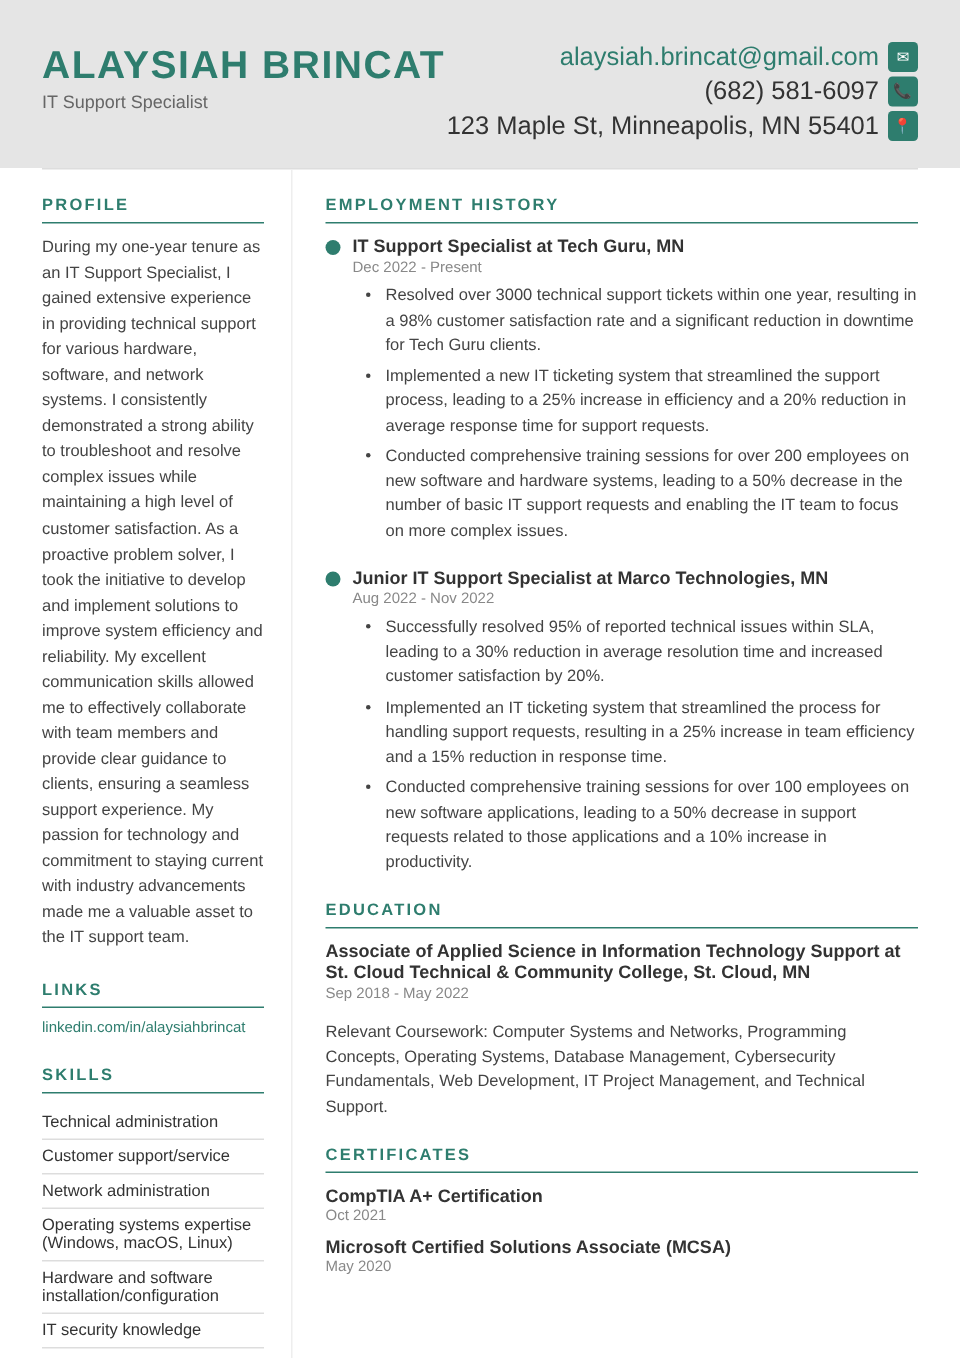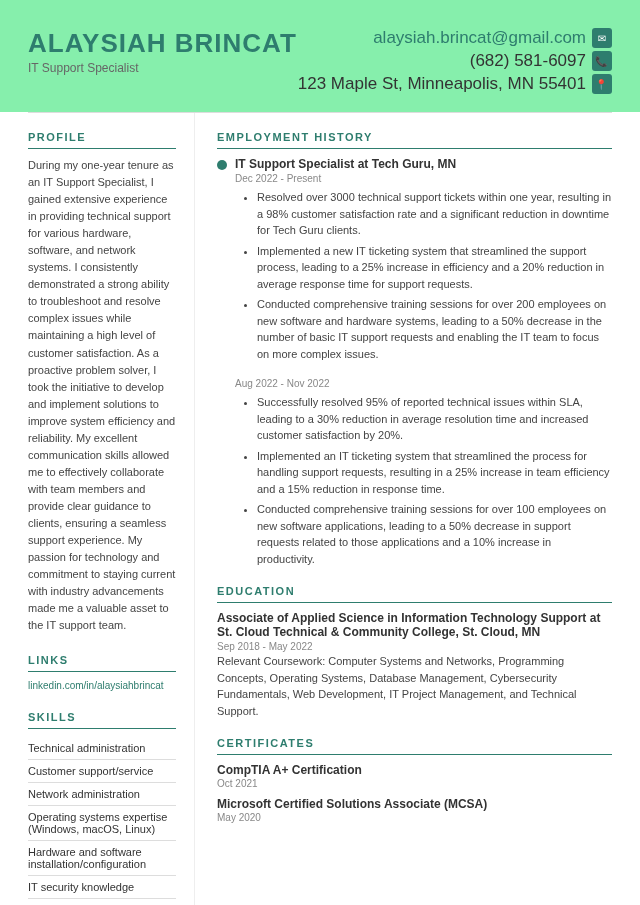--- a/index.html
+++ b/index.html
@@ -9,21 +9,21 @@
       color: #333;
       font-size: 12px;
       width: 640px;
       min-height: 905px;
     }
     .header {
       display: flex;
       justify-content: space-between;
       align-items: flex-start;
       padding: 28px 28px 18px 28px;
-      background: #86efac;
+      background: #e5e5e5;
     }
     .header-left {}
     .header-name {
       font-size: 26px;
       font-weight: 900;
       color: #2e7d6e;
       letter-spacing: 1px;
       text-transform: uppercase;
     }
     .header-title {
@@ -148,21 +148,21 @@
     }
     .edu-title {
       font-size: 12px;
       font-weight: 700;
       color: #333;
       margin-bottom: 2px;
     }
     .edu-date {
       font-size: 10px;
       color: #888;
-      margin-bottom: 1px;
+      margin-bottom: 12px;
     }
     .edu-text {
       font-size: 11px;
       color: #444;
       line-height: 1.5;
     }
     .cert-title {
       font-size: 12px;
       font-weight: 700;
       color: #333;
@@ -248,20 +248,24 @@
               <div class="emp-title">IT Support Specialist at Tech Guru, MN</div>
             </div>
             <div class="emp-date">Dec 2022 - Present</div>
             <ul class="emp-bullets">
               <li>Resolved over 3000 technical support tickets within one year, resulting in a 98% customer satisfaction rate and a significant reduction in downtime for Tech Guru clients.</li>
               <li>Implemented a new IT ticketing system that streamlined the support process, leading to a 25% increase in efficiency and a 20% reduction in average response time for support requests.</li>
               <li>Conducted comprehensive training sessions for over 200 employees on new software and hardware systems, leading to a 50% decrease in the number of basic IT support requests and enabling the IT team to focus on more complex issues.</li>
             </ul>
           </div>
           <div class="emp-entry">
+            <div class="emp-header">
+              <div class="emp-dot"></div>
+              <div class="emp-title">Junior IT Support Specialist at Marco Technologies, MN</div>
+            </div>
             <div class="emp-date">Aug 2022 - Nov 2022</div>
             <ul class="emp-bullets">
               <li>Successfully resolved 95% of reported technical issues within SLA, leading to a 30% reduction in average resolution time and increased customer satisfaction by 20%.</li>
               <li>Implemented an IT ticketing system that streamlined the process for handling support requests, resulting in a 25% increase in team efficiency and a 15% reduction in response time.</li>
               <li>Conducted comprehensive training sessions for over 100 employees on new software applications, leading to a 50% decrease in support requests related to those applications and a 10% increase in productivity.</li>
             </ul>
           </div>
         </div>
     </div>
 

